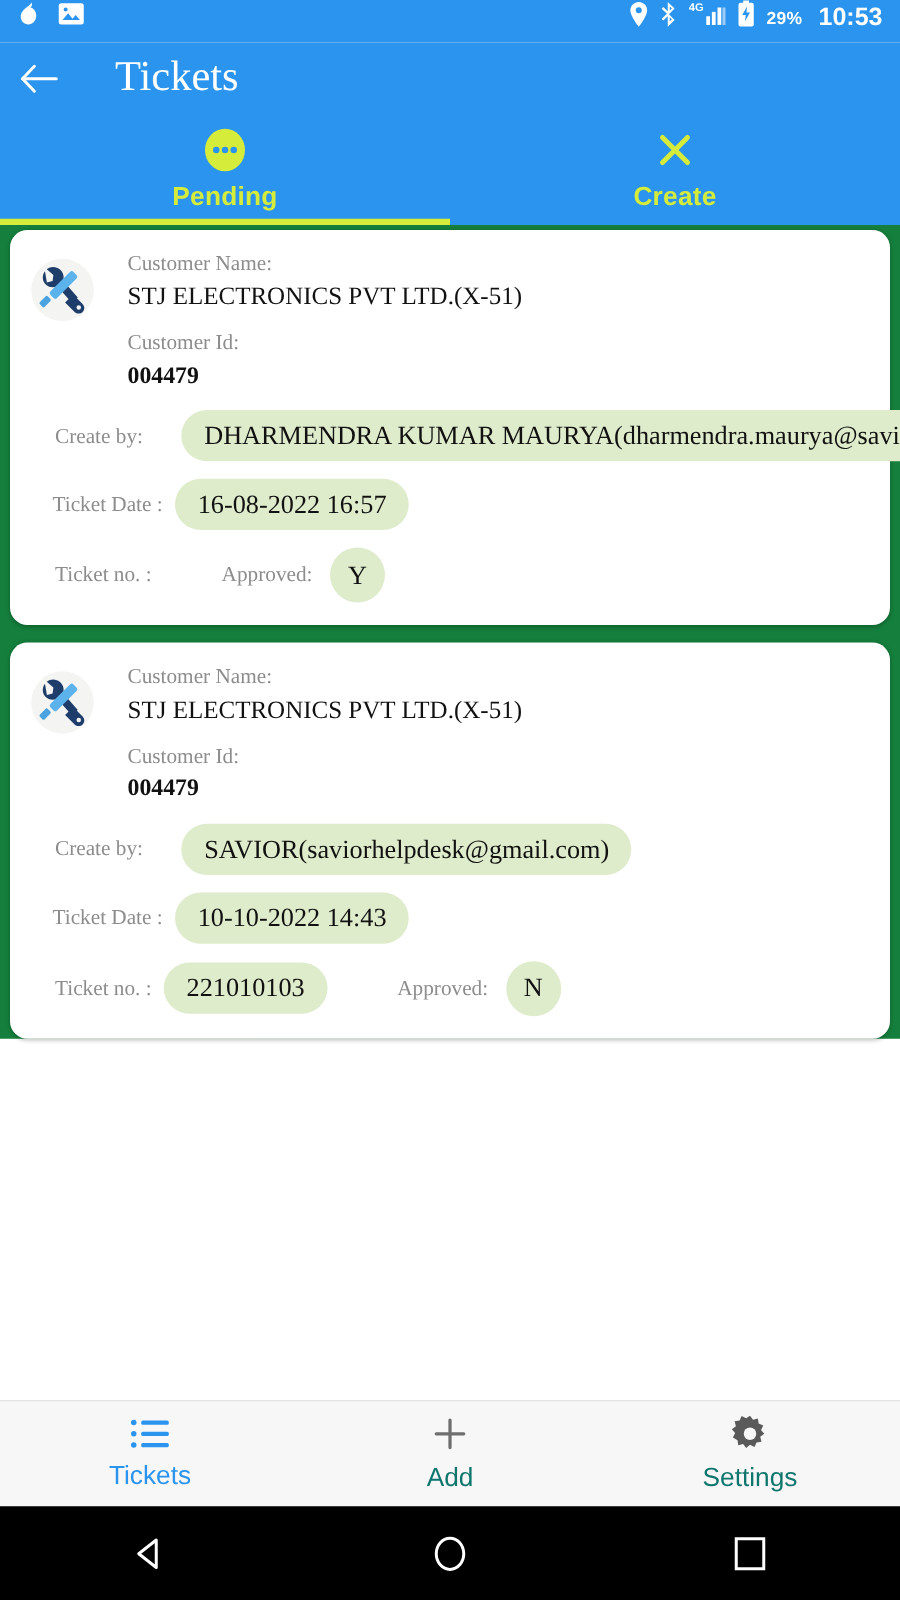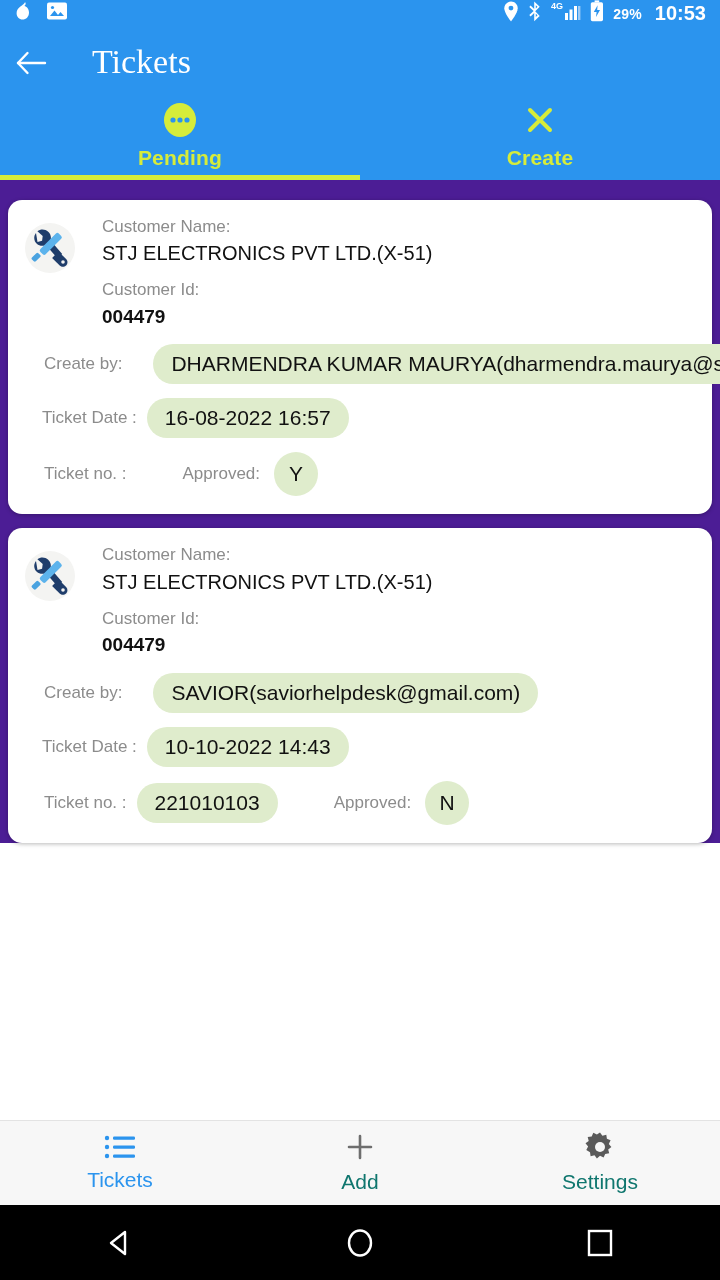--- a/index.html
+++ b/index.html
@@ -46,21 +46,21 @@
   .tab-label{
     color:#d6ec3a; font-size:21px; font-weight:bold; margin-top:6px;
     letter-spacing:.2px;
   }
   .tab-underline{
     position:absolute; left:0; bottom:0; width:50%; height:5px;
     background:#d6ec3a;
   }
 
   
-  .content{ background:#4c1d95; padding:20px 8px 0 8px; }
+  .content{ background:#15803d; padding:4px 8px 0 8px;font-family:Liberation Serif, serif; }
 
   .card{
     background:#ffffff; border-radius:14px; margin-bottom:14px;
     box-shadow:0 1px 4px rgba(0,0,0,.28);
     padding:14px 14px 18px 14px; position:relative;
   }
   .card-head{ display:flex; align-items:flex-start; }
   .tool-icon{ width:56px; height:56px; flex:0 0 56px; margin-top:6px; }
   .head-text{ margin-left:24px; }
 

